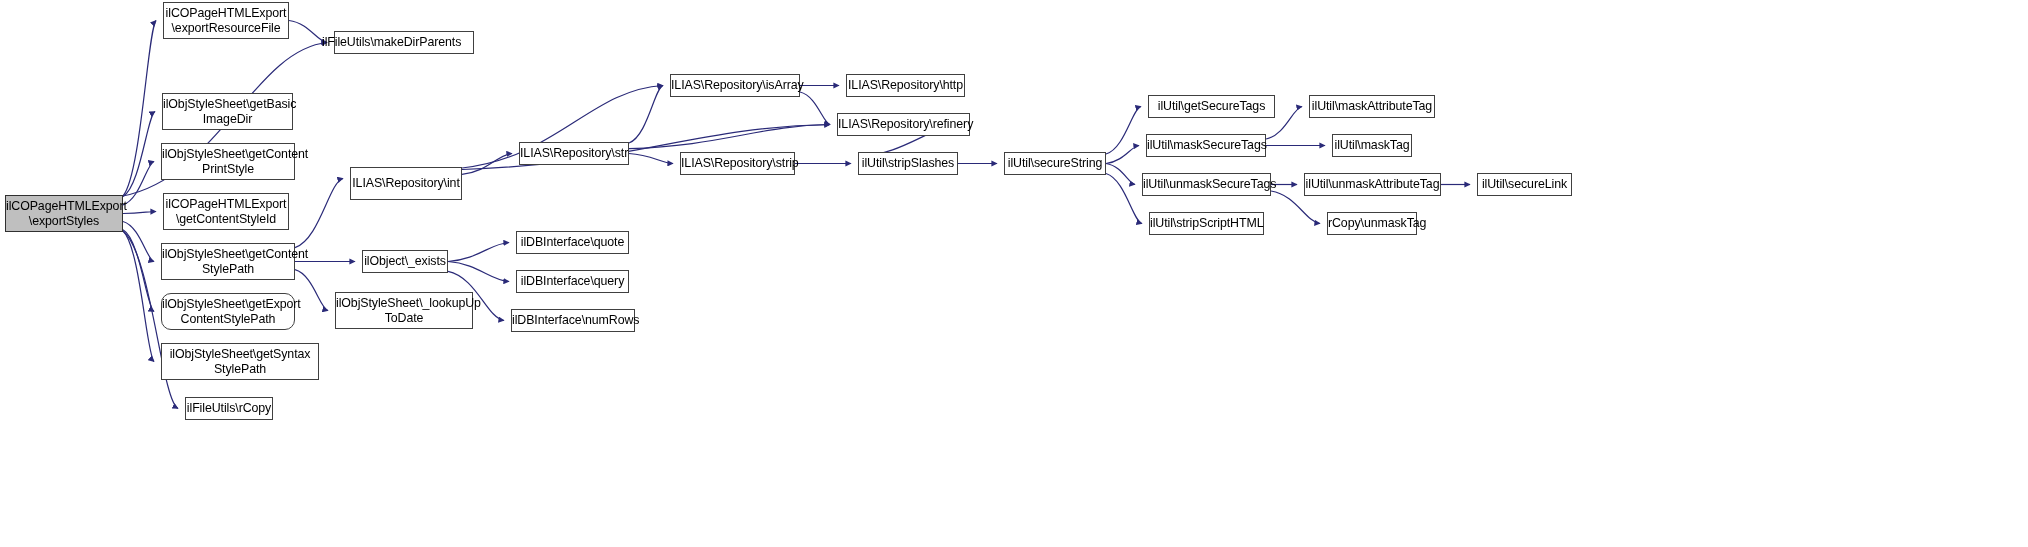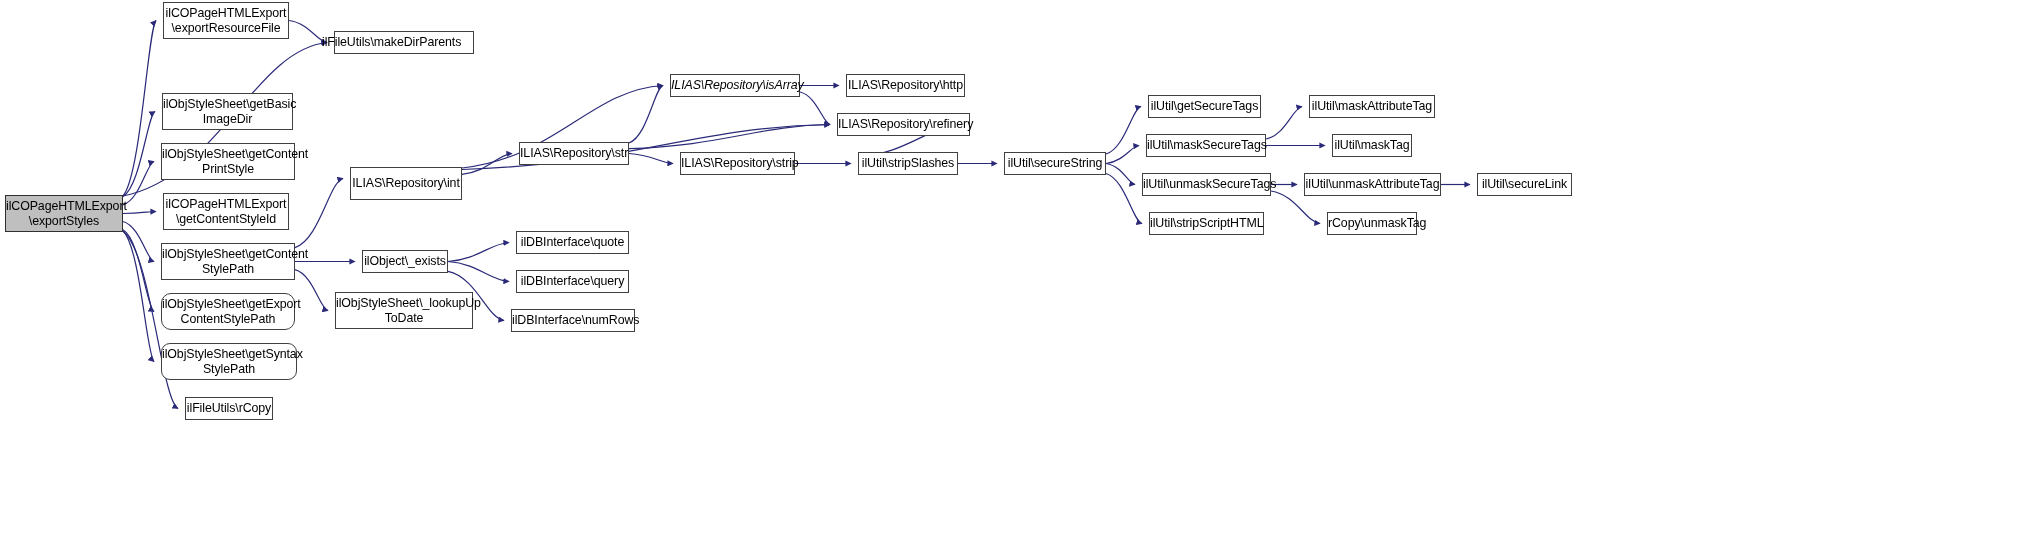--- a/index.html
+++ b/index.html
@@ -108,32 +108,32 @@
       <div class="node" style="left: 162px; top: 93px; width: 131px; height: 37px;"><span class="node-label">ilObjStyleSheet\getBasic
 ImageDir</span></div>
       <div class="node" style="left: 161px; top: 143px; width: 134px; height: 37px;"><span class="node-label">ilObjStyleSheet\getContent
 PrintStyle</span></div>
       <div class="node" style="left: 163px; top: 193px; width: 126px; height: 37px;"><span class="node-label">ilCOPageHTMLExport
 \getContentStyleId</span></div>
       <div class="node" style="left: 161px; top: 243px; width: 134px; height: 37px;"><span class="node-label">ilObjStyleSheet\getContent
 StylePath</span></div>
       <div class="node" style="left: 161px; top: 293px; width: 134px; height: 37px; border-radius: 10px;"><span class="node-label">ilObjStyleSheet\getExport
 ContentStylePath</span></div>
-      <div class="node" style="left: 161px; top: 343px; width: 136px; height: 37px; border-radius: 9px;"><span class="node-label">ilObjStyleSheet\getSyntax
+      <div class="node" style="left: 161px; top: 343px; width: 158px; height: 37px;"><span class="node-label">ilObjStyleSheet\getSyntax
 StylePath</span></div>
       <div class="node" style="left: 185px; top: 397px; width: 88px; height: 23px;"><span class="node-label">ilFileUtils\rCopy</span></div>
       <div class="node" style="left: 350px; top: 167px; width: 112px; height: 33px;"><span class="node-label">ILIAS\Repository\int</span></div>
       <div class="node" style="left: 519px; top: 142px; width: 110px; height: 23px;"><span class="node-label">ILIAS\Repository\str</span></div>
-      <div class="node" style="left: 670px; top: 74px; width: 130px; height: 23px; font-style: italic;"><span class="node-label">ILIAS\Repository\isArray</span></div>
+      <div class="node" style="left: 670px; top: 74px; width: 130px; height: 23px;"><span class="node-label">ILIAS\Repository\isArray</span></div>
       <div class="node" style="left: 846px; top: 74px; width: 119px; height: 23px;"><span class="node-label">ILIAS\Repository\http</span></div>
       <div class="node" style="left: 837px; top: 113px; width: 133px; height: 23px;"><span class="node-label">ILIAS\Repository\refinery</span></div>
       <div class="node" style="left: 680px; top: 152px; width: 115px; height: 23px;"><span class="node-label">ILIAS\Repository\strip</span></div>
       <div class="node" style="left: 858px; top: 152px; width: 100px; height: 23px;"><span class="node-label">ilUtil\stripSlashes</span></div>
       <div class="node" style="left: 1004px; top: 152px; width: 102px; height: 23px;"><span class="node-label">ilUtil\secureString</span></div>
-      <div class="node" style="left: 1148px; top: 95px; width: 113px; height: 23px; text-align: right;"><span class="node-label">ilUtil\getSecureTags</span></div>
+      <div class="node" style="left: 1148px; top: 95px; width: 127px; height: 23px; text-align: right;"><span class="node-label">ilUtil\getSecureTags</span></div>
       <div class="node" style="left: 1146px; top: 134px; width: 120px; height: 23px;"><span class="node-label">ilUtil\maskSecureTags</span></div>
       <div class="node" style="left: 1142px; top: 173px; width: 129px; height: 23px;"><span class="node-label">ilUtil\unmaskSecureTags</span></div>
       <div class="node" style="left: 1149px; top: 212px; width: 115px; height: 23px;"><span class="node-label">ilUtil\stripScriptHTML</span></div>
       <div class="node" style="left: 1309px; top: 95px; width: 126px; height: 23px;"><span class="node-label">ilUtil\maskAttributeTag</span></div>
       <div class="node" style="left: 1332px; top: 134px; width: 80px; height: 23px;"><span class="node-label">ilUtil\maskTag</span></div>
       <div class="node" style="left: 1304px; top: 173px; width: 137px; height: 23px;"><span class="node-label">ilUtil\unmaskAttributeTag</span></div>
       <div class="node" style="left: 1327px; top: 212px; width: 90px; height: 23px;"><span class="node-label">rCopy\unmaskTag</span></div>
       <div class="node" style="left: 1477px; top: 173px; width: 95px; height: 23px;"><span class="node-label">ilUtil\secureLink</span></div>
       <div class="node" style="left: 362px; top: 250px; width: 86px; height: 23px;"><span class="node-label">ilObject\_exists</span></div>
       <div class="node" style="left: 335px; top: 292px; width: 138px; height: 37px;"><span class="node-label">ilObjStyleSheet\_lookupUp

